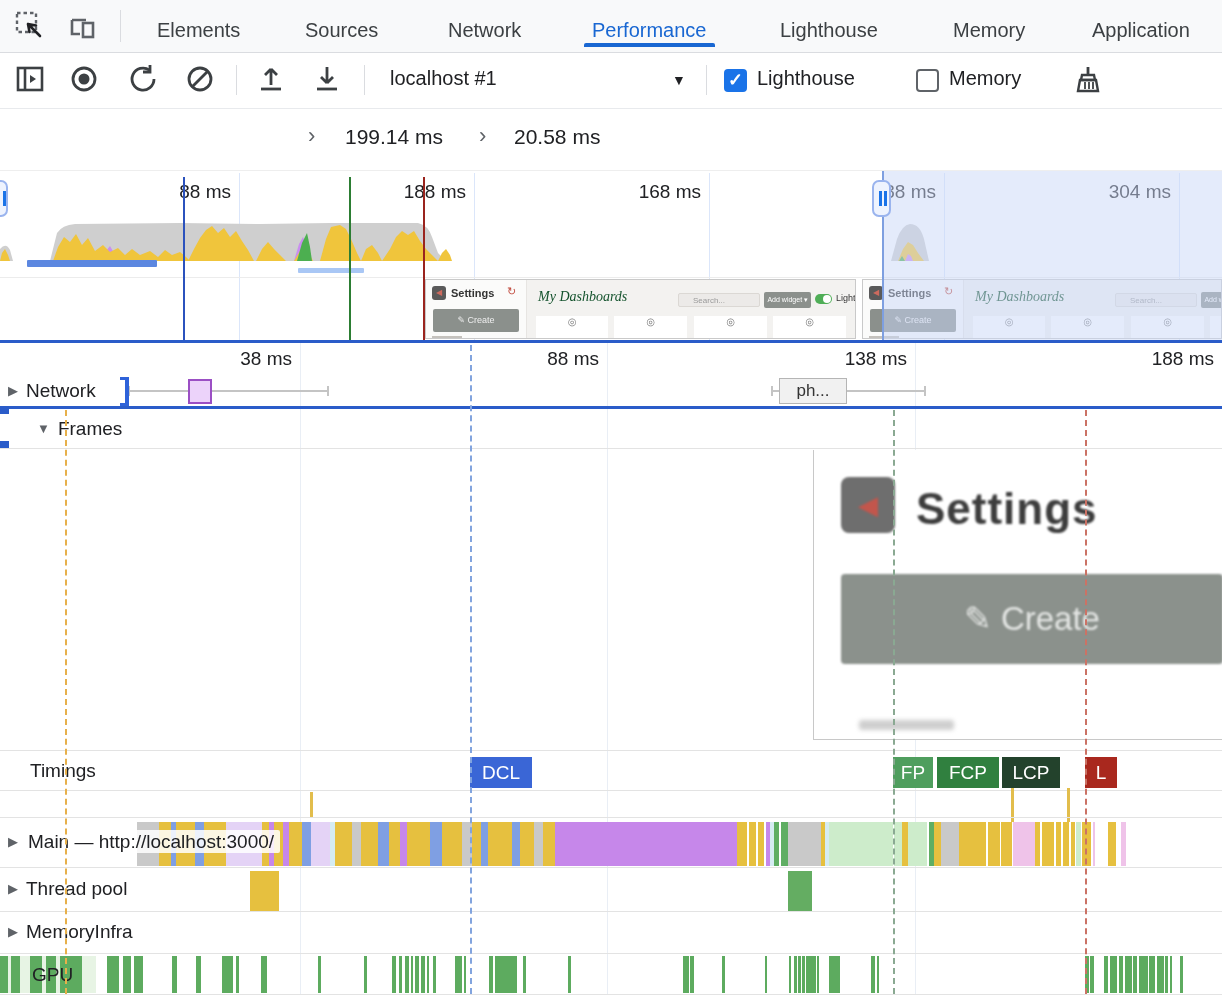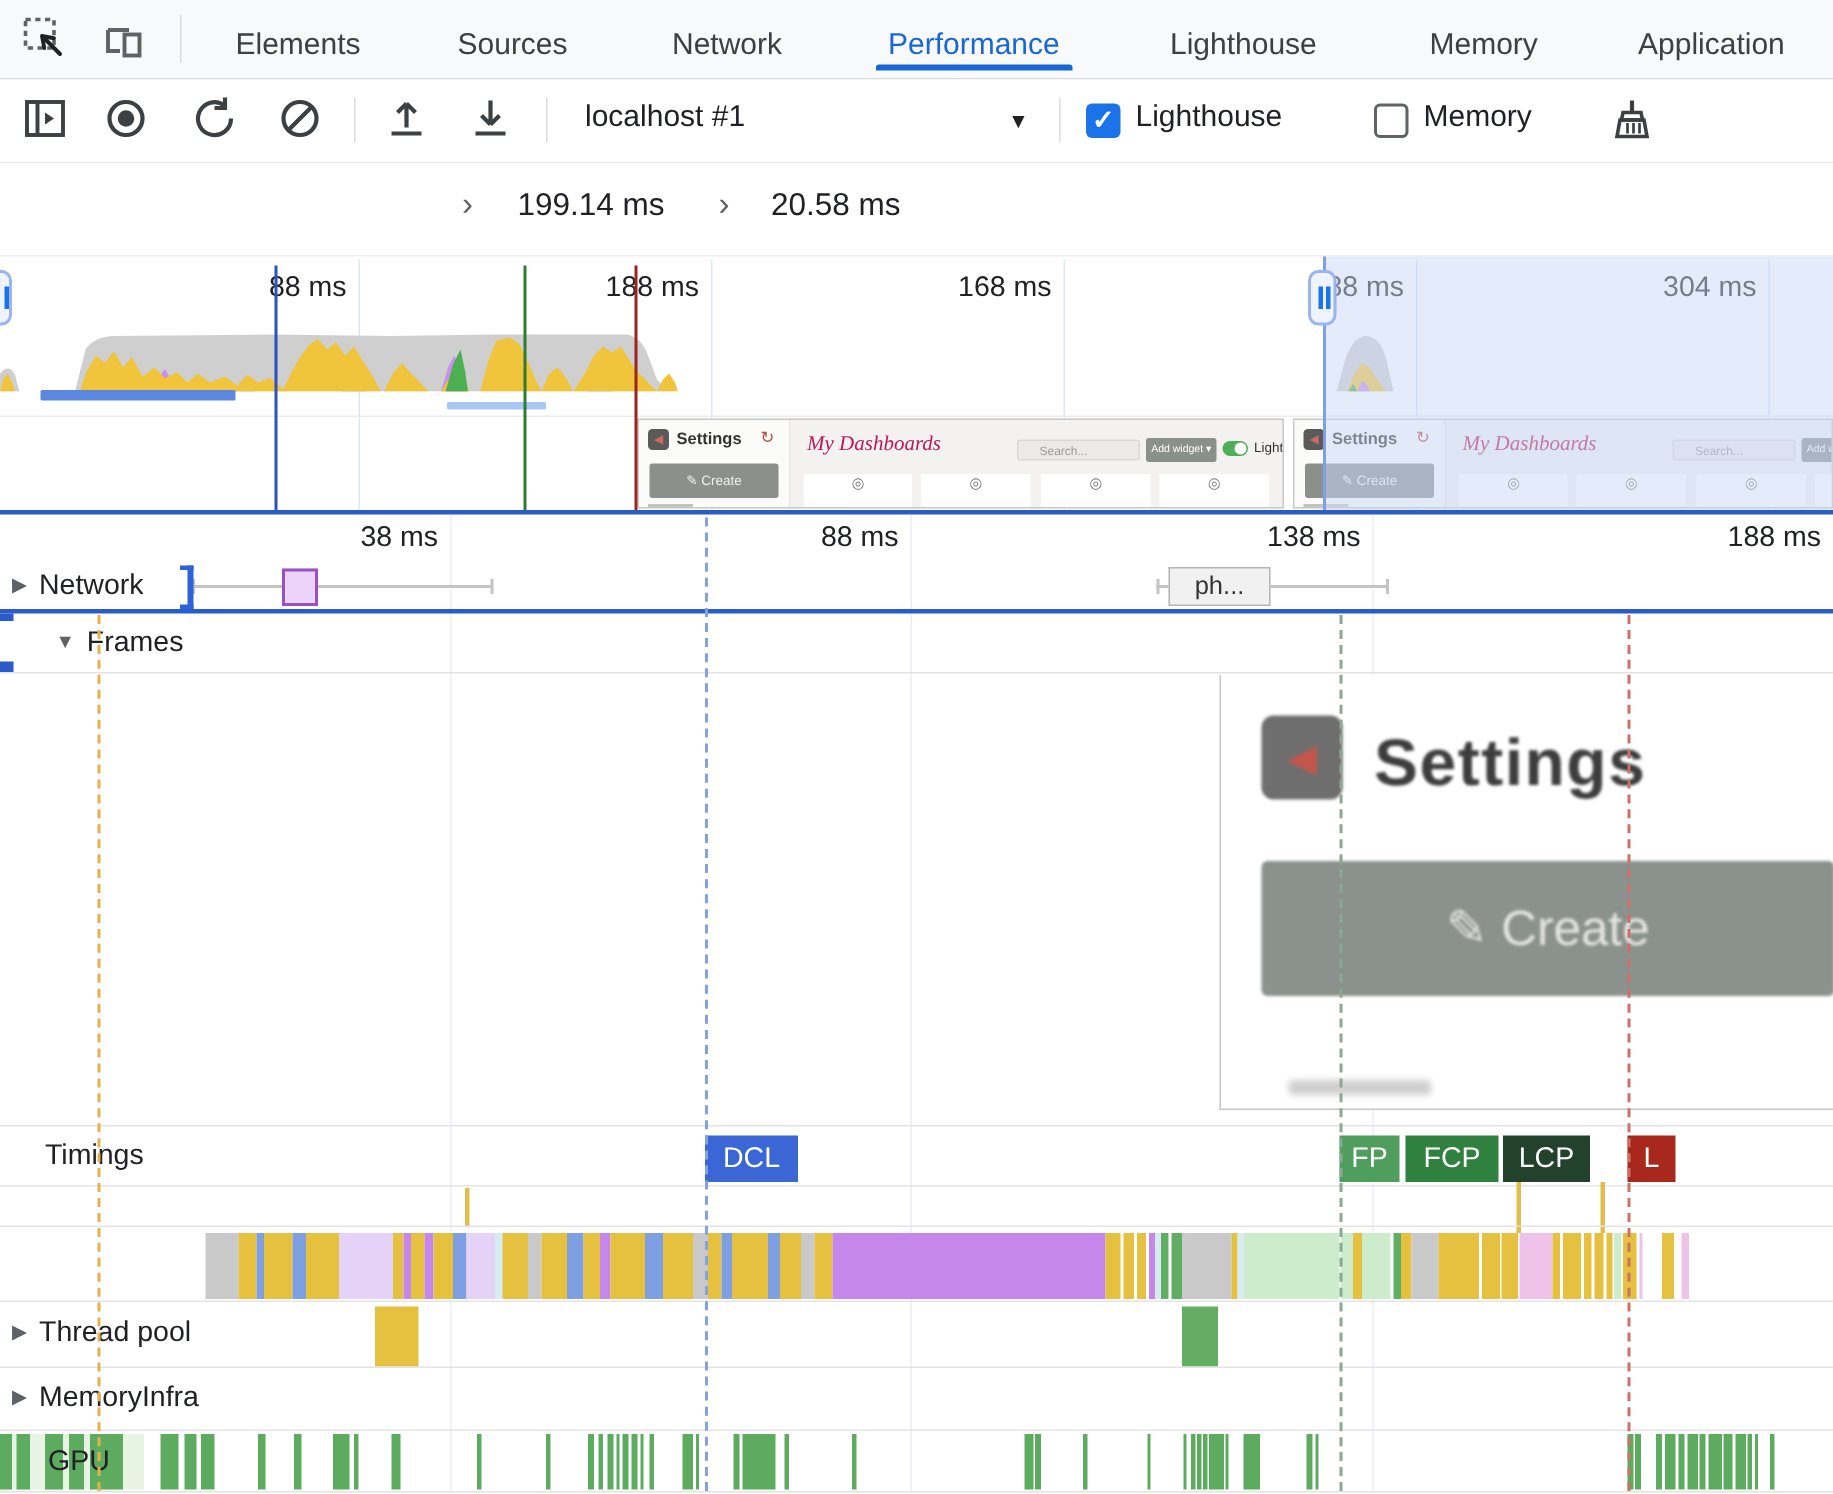--- a/index.html
+++ b/index.html
@@ -27,21 +27,21 @@
   
   #minimap{position:absolute;left:0;top:170px;width:1222px;height:170px;background:#fff;border-top:1px solid #eee;}
   .film-shot{position:absolute;top:108px;height:60px;background:#f3f2f0;border:1px solid #c9c9c9;box-sizing:border-box;overflow:hidden;}
   .fs-inner{position:absolute;left:0;top:0;width:430px;height:60px;}
   .s-side{position:absolute;left:0;top:0;width:100px;height:60px;background:#fbfbfa;border-right:1px solid #e7e5e2;}
   .s-logo{position:absolute;left:6px;top:6px;width:14px;height:14px;background:#5a5a5a;border-radius:3px;color:#cd6a5e;font-size:8px;line-height:14px;text-align:center;}
   .s-title{position:absolute;left:25px;top:7px;font-size:11px;font-weight:bold;color:#333;}
   .s-refresh{position:absolute;left:81px;top:5px;font-size:11px;color:#c14b3e;}
   .s-create{position:absolute;left:7px;top:29px;width:86px;height:23px;background:#8b908c;border-radius:2px;color:#eee;font-size:9px;line-height:23px;text-align:center;}
   .s-smudge{position:absolute;left:6px;top:56px;width:30px;height:3px;background:#c5c2bd;}
-  .s-heading{position:absolute;left:112px;top:9px;font-family:"Liberation Serif",serif;font-style:italic;font-size:14px;color:#be185d;}
+  .s-heading{position:absolute;left:112px;top:9px;font-family:"Liberation Serif",serif;font-style:italic;font-size:14px;color:#14532d;}
   .s-search{position:absolute;left:252px;top:13px;width:82px;height:14px;background:#eceae8;border:1px solid #dbd8d4;border-radius:2px;font-size:8px;color:#9a9a9a;line-height:14px;padding-left:14px;box-sizing:border-box;}
   .s-addw{position:absolute;left:338px;top:12px;width:47px;height:16px;background:#8b908c;border-radius:2px;color:#fff;font-size:7px;line-height:16px;text-align:center;}
   .s-toggle{position:absolute;left:389px;top:14px;width:17px;height:10px;background:#4fae57;border-radius:5px;}
   .s-toggle::after{content:"";position:absolute;right:1px;top:1px;width:8px;height:8px;background:#fff;border-radius:50%;}
   .s-light{position:absolute;left:410px;top:13px;font-size:9px;color:#333;}
   .s-card{position:absolute;top:36px;height:28px;background:#fff;text-align:center;font-size:10px;color:#777;}
   .mm-curtain{position:absolute;top:0;bottom:0;background:rgba(201,216,248,0.5);}
   .mm-handleline{position:absolute;top:0;bottom:0;width:2px;background:#7e9fe0;}
   .mm-handle{position:absolute;top:9px;width:19px;height:37px;background:#eef3fe;border:2px solid #9ab4ee;border-radius:7px;box-sizing:border-box;}
   .mm-handle i{position:absolute;top:9px;width:2.5px;height:15px;background:#1a73e8;}
@@ -352,20 +352,21 @@
       <div class="seg" style="left: 1042px; width: 12px; background: rgb(230, 192, 63); position: absolute;"></div>
       <div class="seg" style="left: 1056px; width: 5px; background: rgb(230, 192, 63); position: absolute;"></div>
       <div class="seg" style="left: 1063px; width: 6px; background: rgb(230, 192, 63); position: absolute;"></div>
       <div class="seg" style="left: 1071px; width: 4px; background: rgb(230, 192, 63); position: absolute;"></div>
       <div class="seg" style="left: 1076px; width: 5px; background: rgb(205, 236, 203); position: absolute;"></div>
       <div class="seg" style="left: 1082px; width: 9px; background: rgb(230, 192, 63); position: absolute;"></div>
       <div class="seg" style="left: 1093px; width: 2px; background: rgb(239, 195, 233); position: absolute;"></div>
       <div class="seg" style="left: 1108px; width: 8px; background: rgb(230, 192, 63); position: absolute;"></div>
       <div class="seg" style="left: 1121px; width: 5px; background: rgb(239, 195, 233); position: absolute;"></div>
     </div>
+  <div class="trk-label" style="left:8px;top:831px;"><span class="arrow">▶</span><span style="background:rgba(255,255,255,0.85);padding:1px 6px 1px 2px;border-radius:2px;">Main — http://localhost:3000/</span></div>
   <div class="hline" style="top:867px;"></div>
 
   <div id="tp-blocks">
       <div class="tp-block" style="left: 250px; width: 29px; background: rgb(230, 192, 63); position: absolute;"></div>
       <div class="tp-block" style="left: 788px; width: 24px; background: rgb(100, 173, 98); position: absolute;"></div>
     </div>
   <div class="trk-label" style="left:8px;top:878px;"><span class="arrow">▶</span><span>Thread pool</span></div>
   <div class="hline" style="top:911px;"></div>
 
   <div class="trk-label" style="left:8px;top:921px;"><span class="arrow">▶</span><span>MemoryInfra</span></div>

